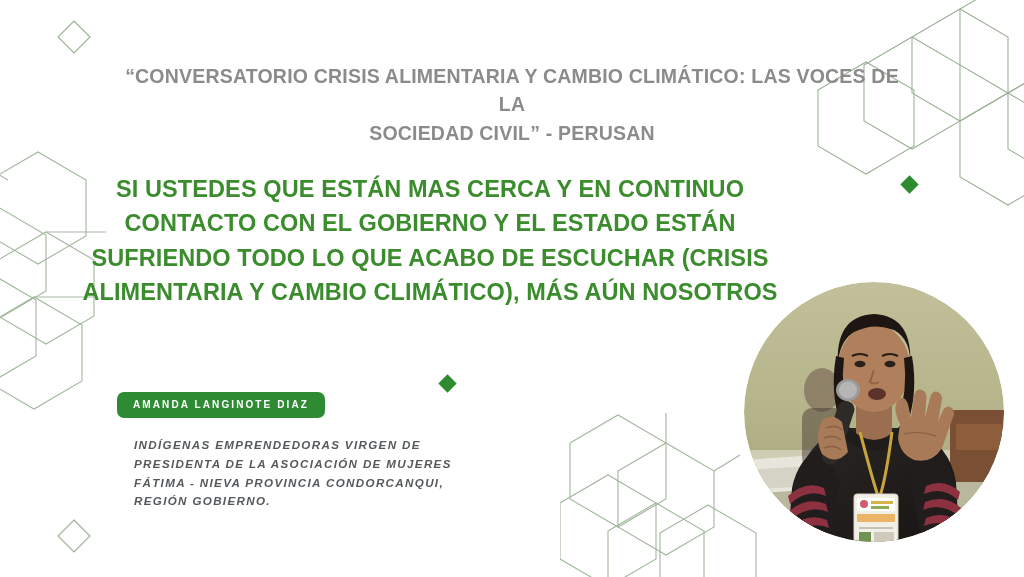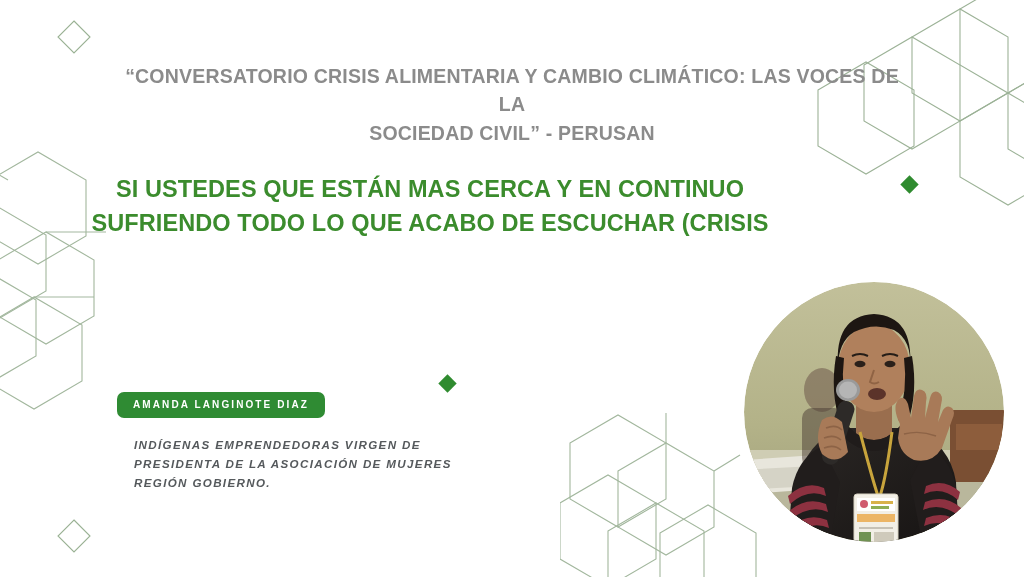--- a/index.html
+++ b/index.html
@@ -168,31 +168,34 @@
     </svg>
   </div>
 
   <div class="title">
     <div>“CONVERSATORIO CRISIS ALIMENTARIA Y CAMBIO CLIMÁTICO: LAS VOCES DE LA</div>
     <div>SOCIEDAD CIVIL” - PERUSAN</div>
   </div>
 
   <div class="quote">
     <div>SI USTEDES QUE ESTÁN MAS CERCA Y EN CONTINUO</div>
+    <div>CONTACTO CON EL GOBIERNO Y EL ESTADO ESTÁN</div>
     <div>SUFRIENDO TODO LO QUE ACABO DE ESCUCHAR (CRISIS</div>
+    <div>ALIMENTARIA Y CAMBIO CLIMÁTICO), MÁS AÚN NOSOTROS</div>
   </div>
 
   <div class="diamond dia-mid"></div>
   <div class="diamond dia-tr"></div>
 
   <div class="badge">AMANDA LANGINOTE DIAZ</div>
 
   <div class="role">
     <div>INDÍGENAS EMPRENDEDORAS VIRGEN DE</div>
     <div>PRESIDENTA DE LA ASOCIACIÓN DE MUJERES</div>
+    <div>FÁTIMA - NIEVA PROVINCIA CONDORCANQUI,</div>
     <div>REGIÓN GOBIERNO.</div>
   </div>
 
   <div class="photo">
     <svg width="260" height="260" viewBox="0 0 260 260">
       <defs>
         <clipPath id="circ">
             <circle cx="130" cy="130" r="130"></circle>
           </clipPath>
         <linearGradient id="wall" x1="0" y1="0" x2="0" y2="1">

